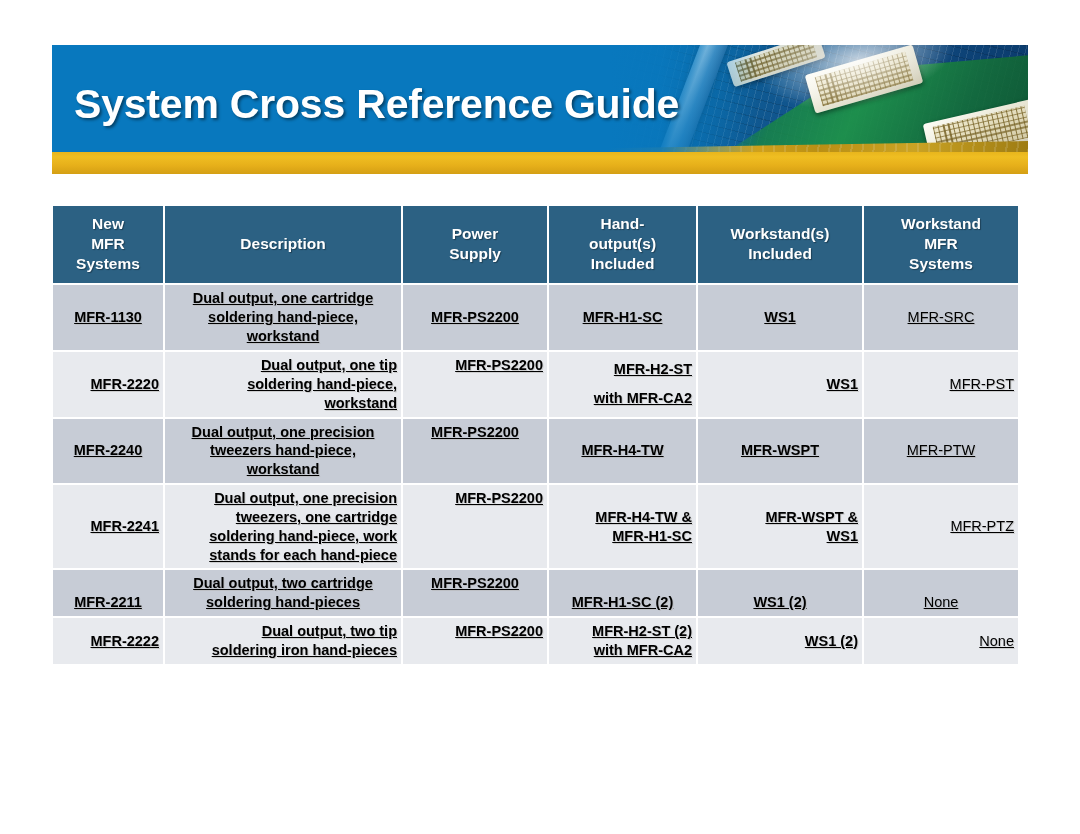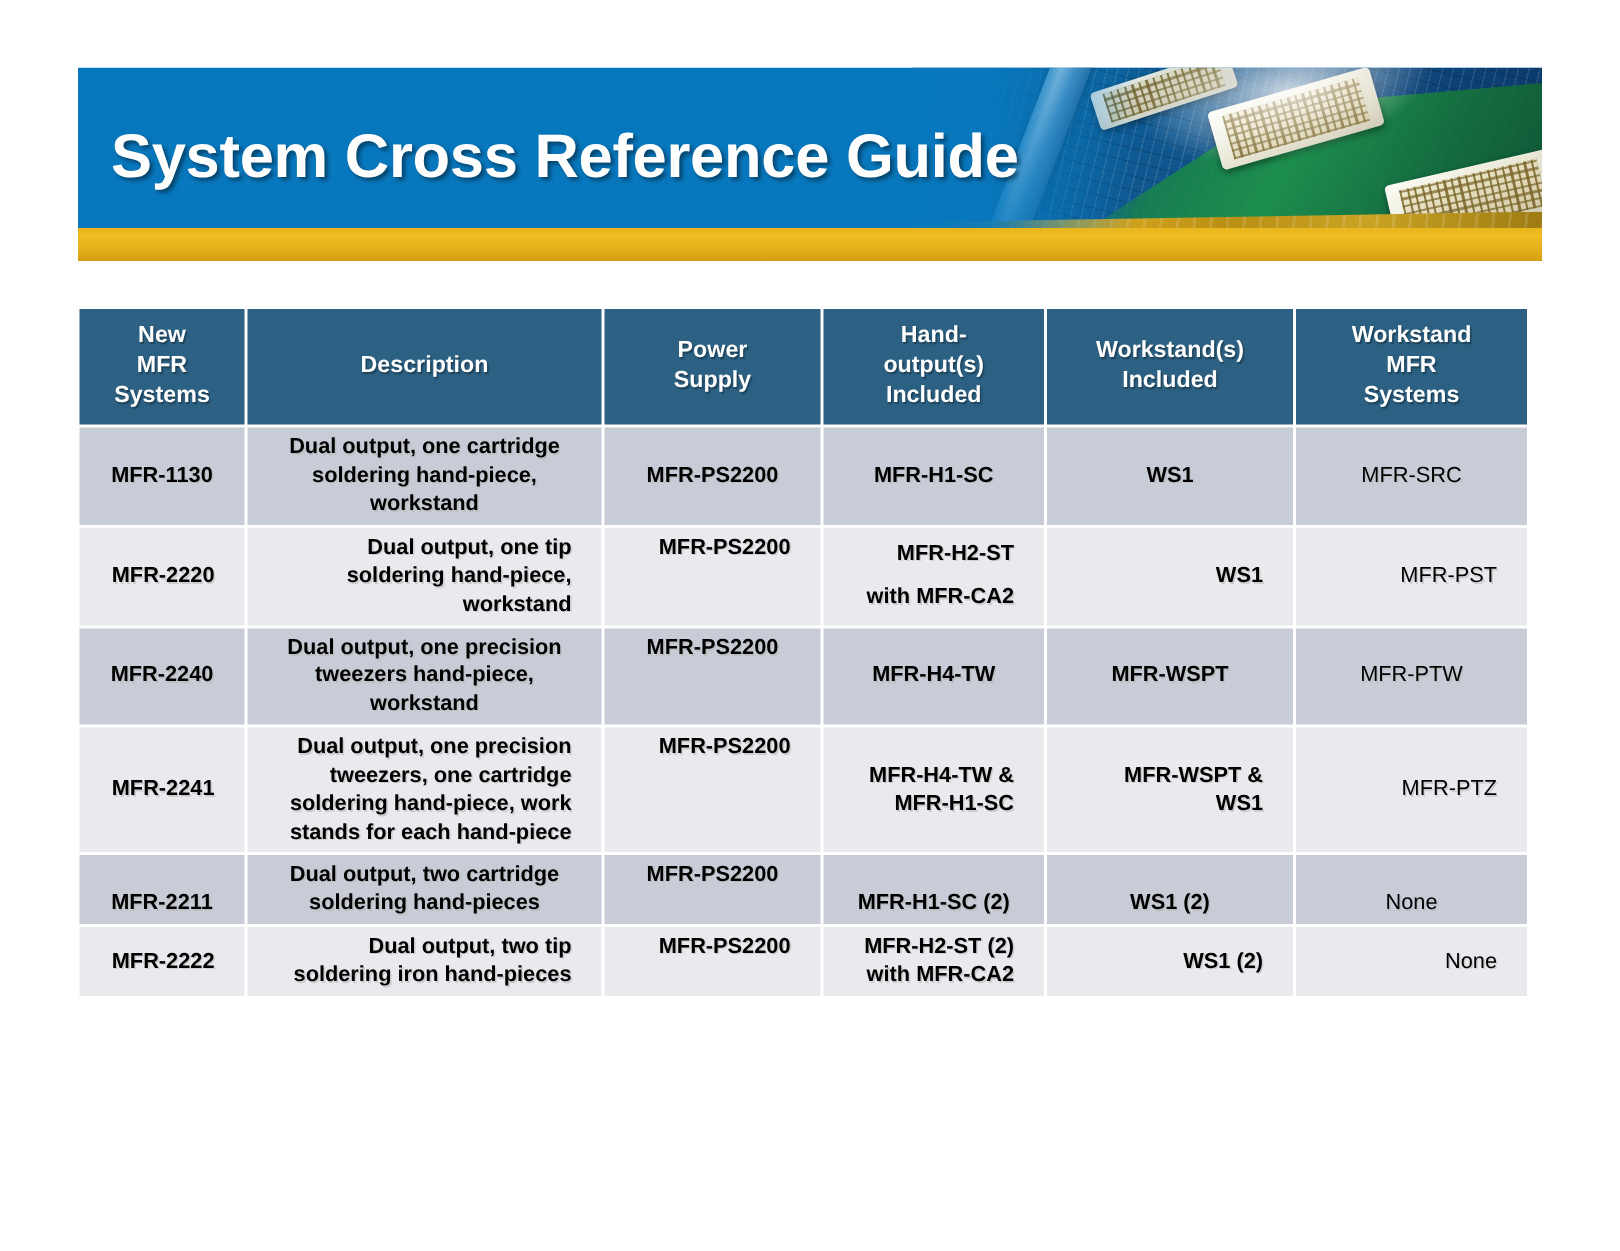--- a/index.html
+++ b/index.html
@@ -161,23 +161,24 @@
     text-align: center;
     vertical-align: middle;
     padding: 8px 2px 10px 2px;
     line-height: 1.28;
     text-shadow: 1px 1px 1px rgba(0,0,0,.35);
   }
   table.xref td {
     font-size: 14.5px;
     color: #000000;
     text-align: center;
-    padding: 4px 20px;
+    padding: 4px 4px;
     line-height: 1.3;
     text-shadow: 1px 1px 0 rgba(180,180,180,.55);
+    text-decoration: underline;
   }
   tr.shade td { background: #c7ccd6; }
   tr.light td { background: #e8eaee; text-align: right; }
 
   td.bold   { font-weight: bold; }
   td.normal { font-weight: normal; text-shadow: 1px 1px 0 rgba(190,190,190,.45); margin-left: 12px; }
   td.va-top    { vertical-align: top; padding-top: 6px; }
   td.va-mid    { vertical-align: middle; }
   td.va-bot    { vertical-align: bottom; padding-bottom: 8px; }
 

